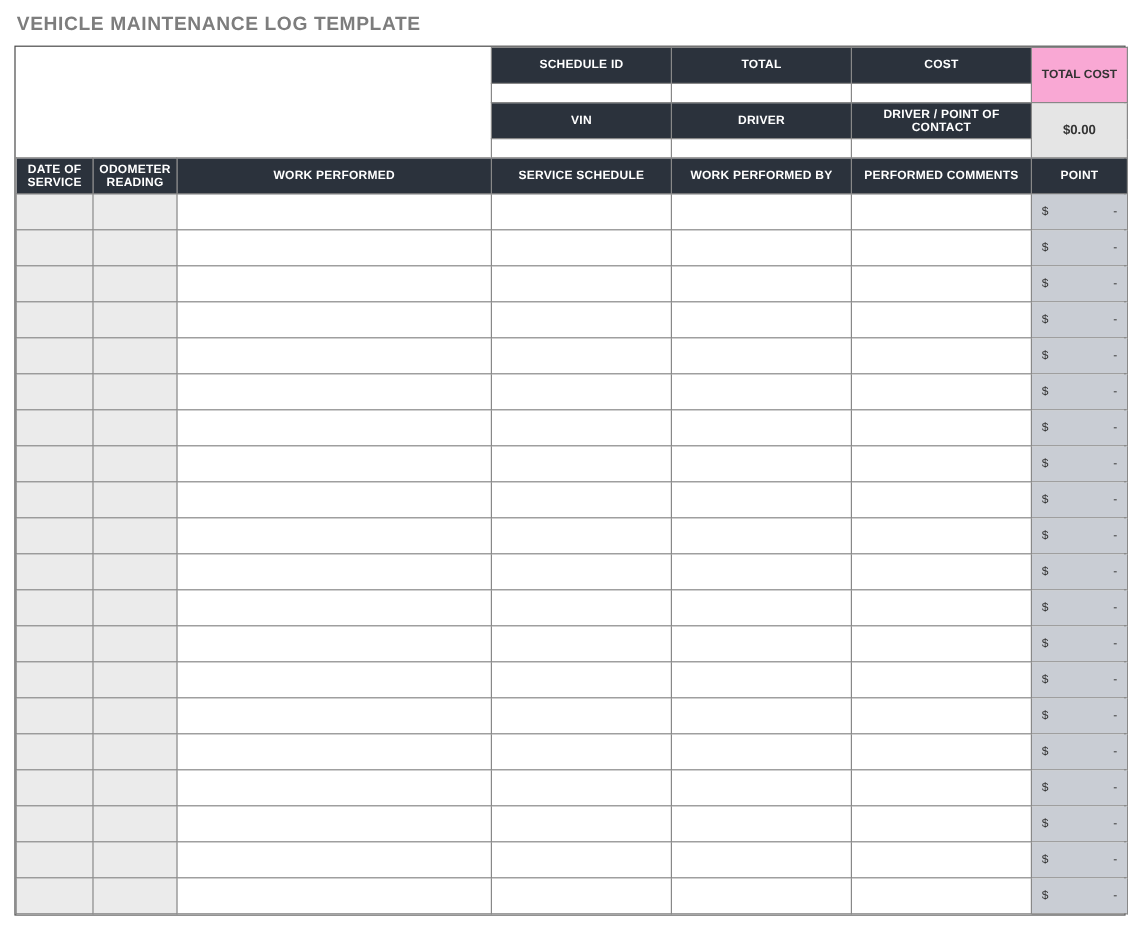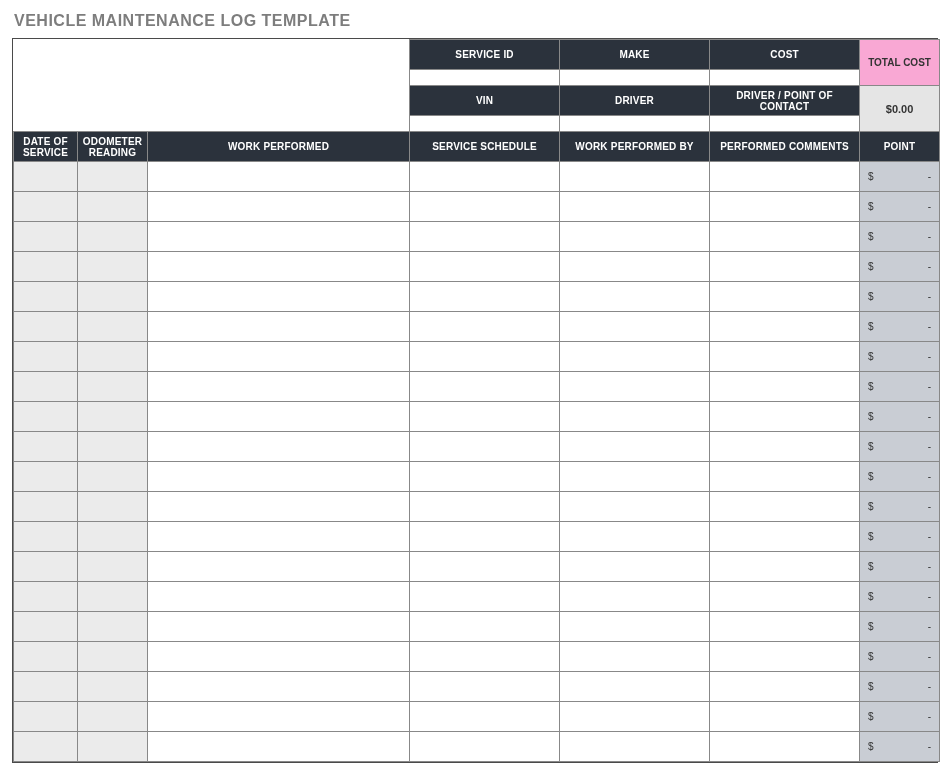--- a/index.html
+++ b/index.html
@@ -100,22 +100,22 @@
         <col class="col-3">
     <col class="col-4">
         <col class="col-5">
         <col class="col-6">
         <col class="col-7">
   </colgroup>
 
   <tbody>
         <tr>
     <td class="top-blank" rowspan="4" colspan="3"></td>
-    <td class="hdr-dark">SERVICE ID</td>
-    <td class="hdr-dark">MAKE</td>
+    <td class="hdr-dark">SCHEDULE ID</td>
+    <td class="hdr-dark">TOTAL</td>
     <td class="hdr-dark">COST</td>
     <td class="hdr-cost" rowspan="2">TOTAL COST</td>
   </tr>
 
   <tr>
     <td class="val-white"></td>
     <td class="val-white"></td>
     <td class="val-white"></td>
   </tr>
 

